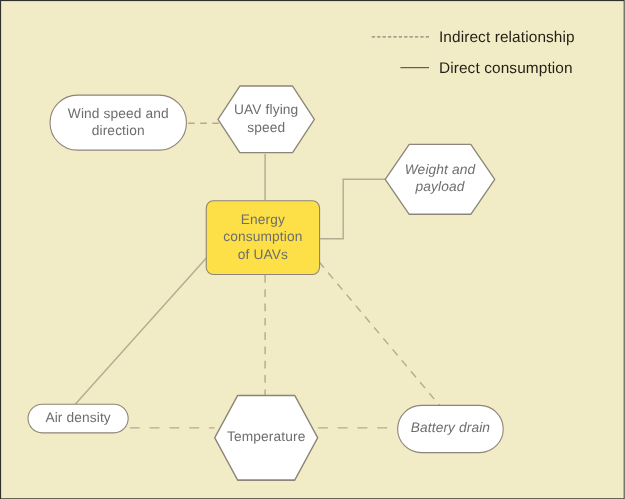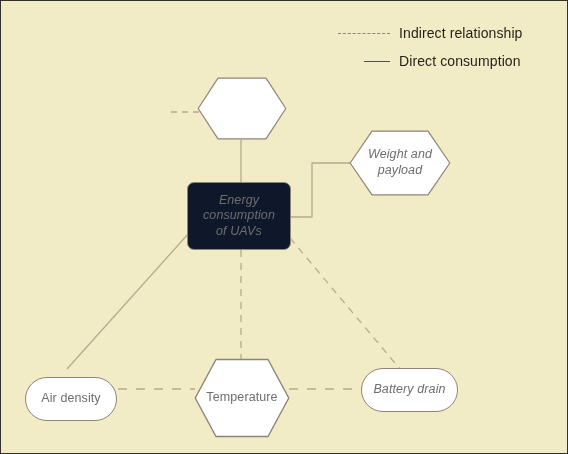--- a/index.html
+++ b/index.html
@@ -43,24 +43,23 @@
     line-height: 1.25;
     letter-spacing: 0.1px;
     white-space: pre-line;
   }
   .node-pill {
     background: #ffffff;
     border: 1.2px solid #8d8578;
     border-radius: 999px;
   }
   .node-rect {
-    background: #0f172a;
+    background: #fde047;
     border: 1.2px solid #8d8578;
     border-radius: 7px;
-    font-style: italic;
   }
   .node-hex {
     background: transparent;
     border: none;
   }
   .node-hex .hex-svg {
     position: absolute;
     left: 0;
     top: 0;
     width: 100%;
@@ -118,42 +117,48 @@
 
     <line x1="289" y1="237" x2="399" y2="368" stroke="#b5ab8f" stroke-width="1.3" stroke-dasharray="7 6"></line>
 
     <line x1="117" y1="388" x2="194" y2="388" stroke="#b5ab8f" stroke-width="1.3" stroke-dasharray="9 9"></line>
 
     <line x1="288" y1="388" x2="361" y2="388" stroke="#b5ab8f" stroke-width="1.3" stroke-dasharray="9 9"></line>
   </svg>
 
   <div id="node-layer">
 
+    <div class="node node-pill" style="left:44px; top:85px; width:125px; height:51px;">
+      <span>Wind speed and
+direction</span>
+    </div>
 
     <div class="node node-hex" style="left:196px; top:76px; width:90px; height:63px;">
       <svg class="hex-svg" viewBox="0 0 90 63" preserveAspectRatio="none" xmlns="http://www.w3.org/2000/svg">
         <polygon points="21,1.2 69,1.2 88.8,31.5 69,61.8 21,61.8 1.2,31.5" fill="#ffffff" stroke="#8d8578" stroke-width="1.2" stroke-linejoin="round"></polygon>
       </svg>
+      <span class="hex-label">UAV flying
+speed</span>
     </div>
 
     <div class="node node-hex" style="left:348px; top:129px; width:102px; height:66px;font-style:italic;">
       <svg class="hex-svg" viewBox="0 0 102 66" preserveAspectRatio="none" xmlns="http://www.w3.org/2000/svg">
         <polygon points="23,1.2 79,1.2 100.8,33 79,64.8 23,64.8 1.2,33" fill="#ffffff" stroke="#8d8578" stroke-width="1.2" stroke-linejoin="round"></polygon>
       </svg>
       <span class="hex-label">Weight and
 payload</span>
     </div>
 
     <div class="node node-rect" style="left:186px; top:181px; width:104px; height:68px;">
       <span>Energy
 consumption
 of UAVs</span>
     </div>
 
-    <div class="node node-pill" style="left:24px; top:366px; width:92px; height:44px;margin-top:10px;">
+    <div class="node node-pill" style="left:24px; top:366px; width:92px; height:27px;">
       <span>Air density</span>
     </div>
 
     <div class="node node-hex" style="left:193px; top:357px; width:96px; height:80px;">
       <svg class="hex-svg" viewBox="0 0 96 62" preserveAspectRatio="none" xmlns="http://www.w3.org/2000/svg">
         <polygon points="22,1.2 74,1.2 94.8,31 74,60.8 22,60.8 1.2,31" fill="#ffffff" stroke="#8d8578" stroke-width="1.2" stroke-linejoin="round"></polygon>
       </svg>
       <span class="hex-label">Temperature</span>
     </div>
 

